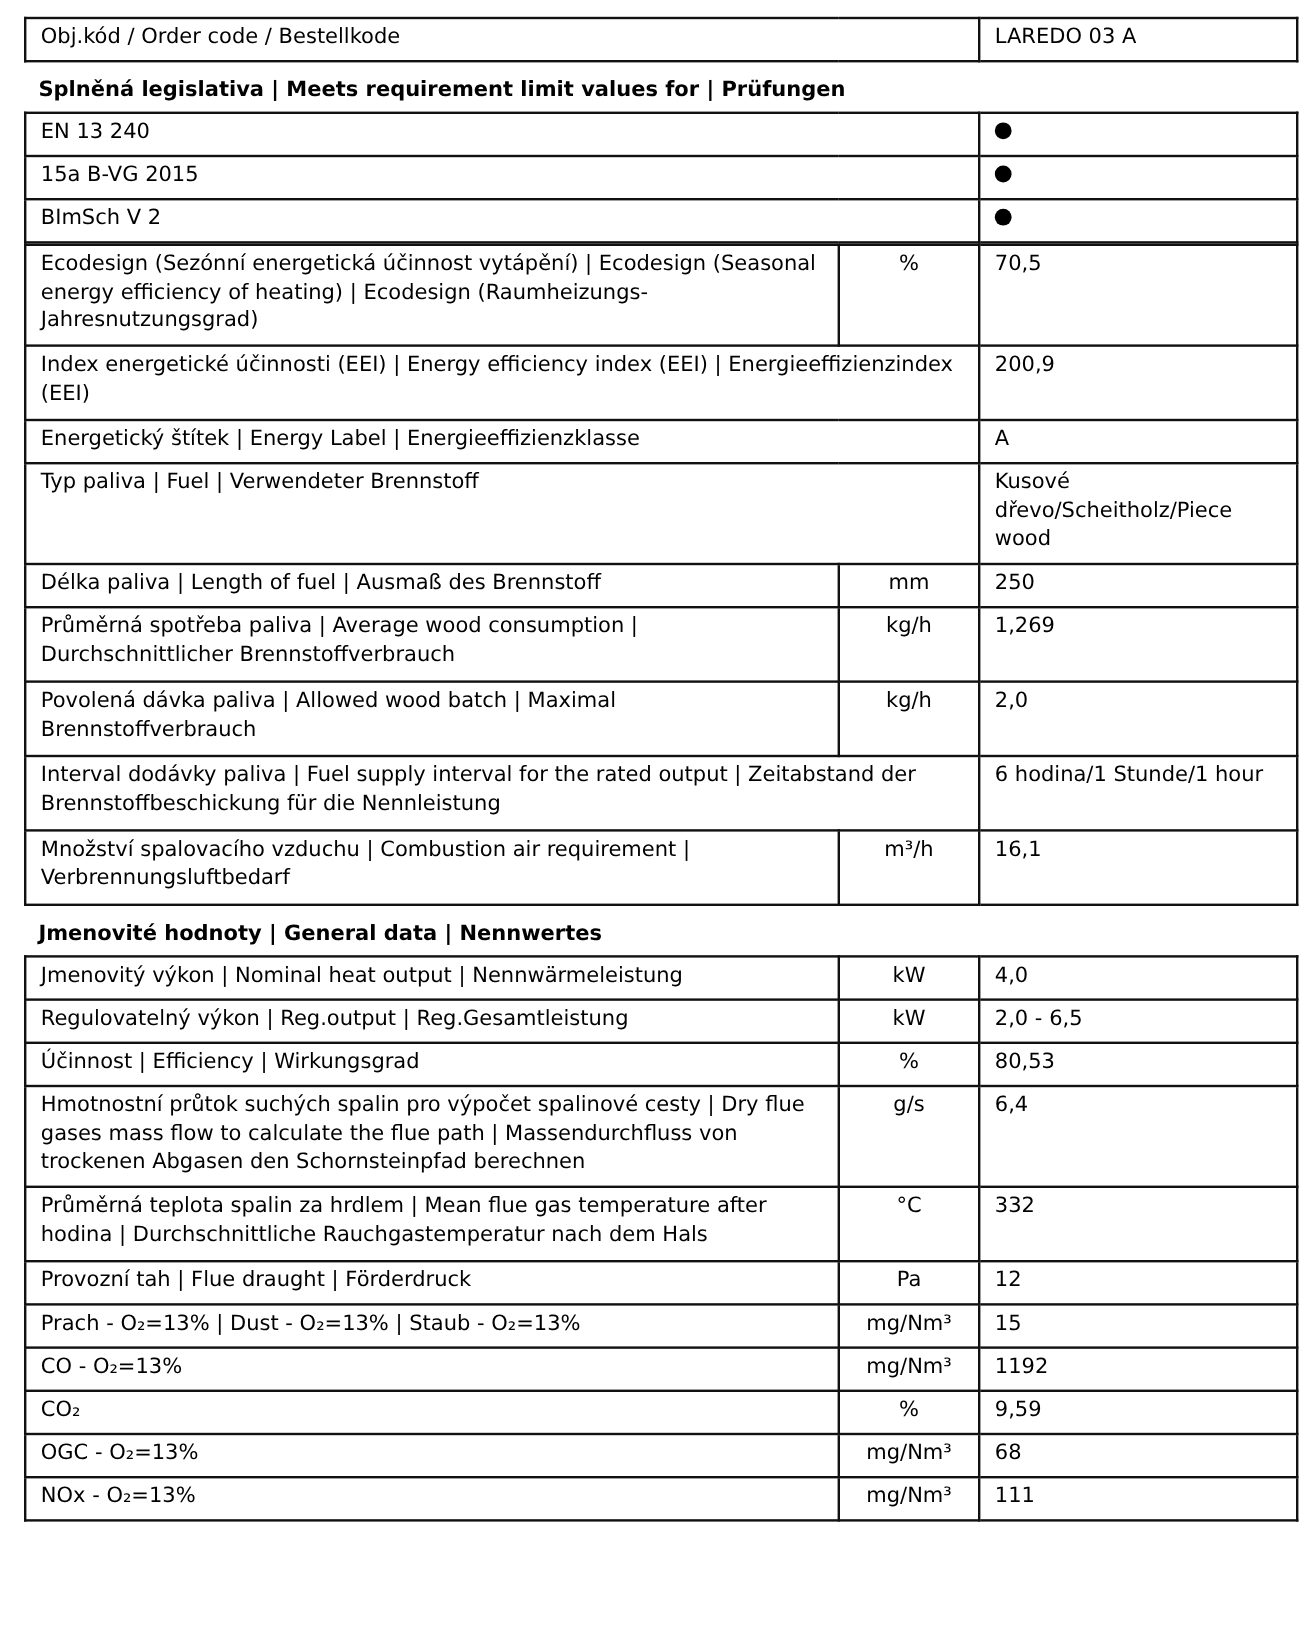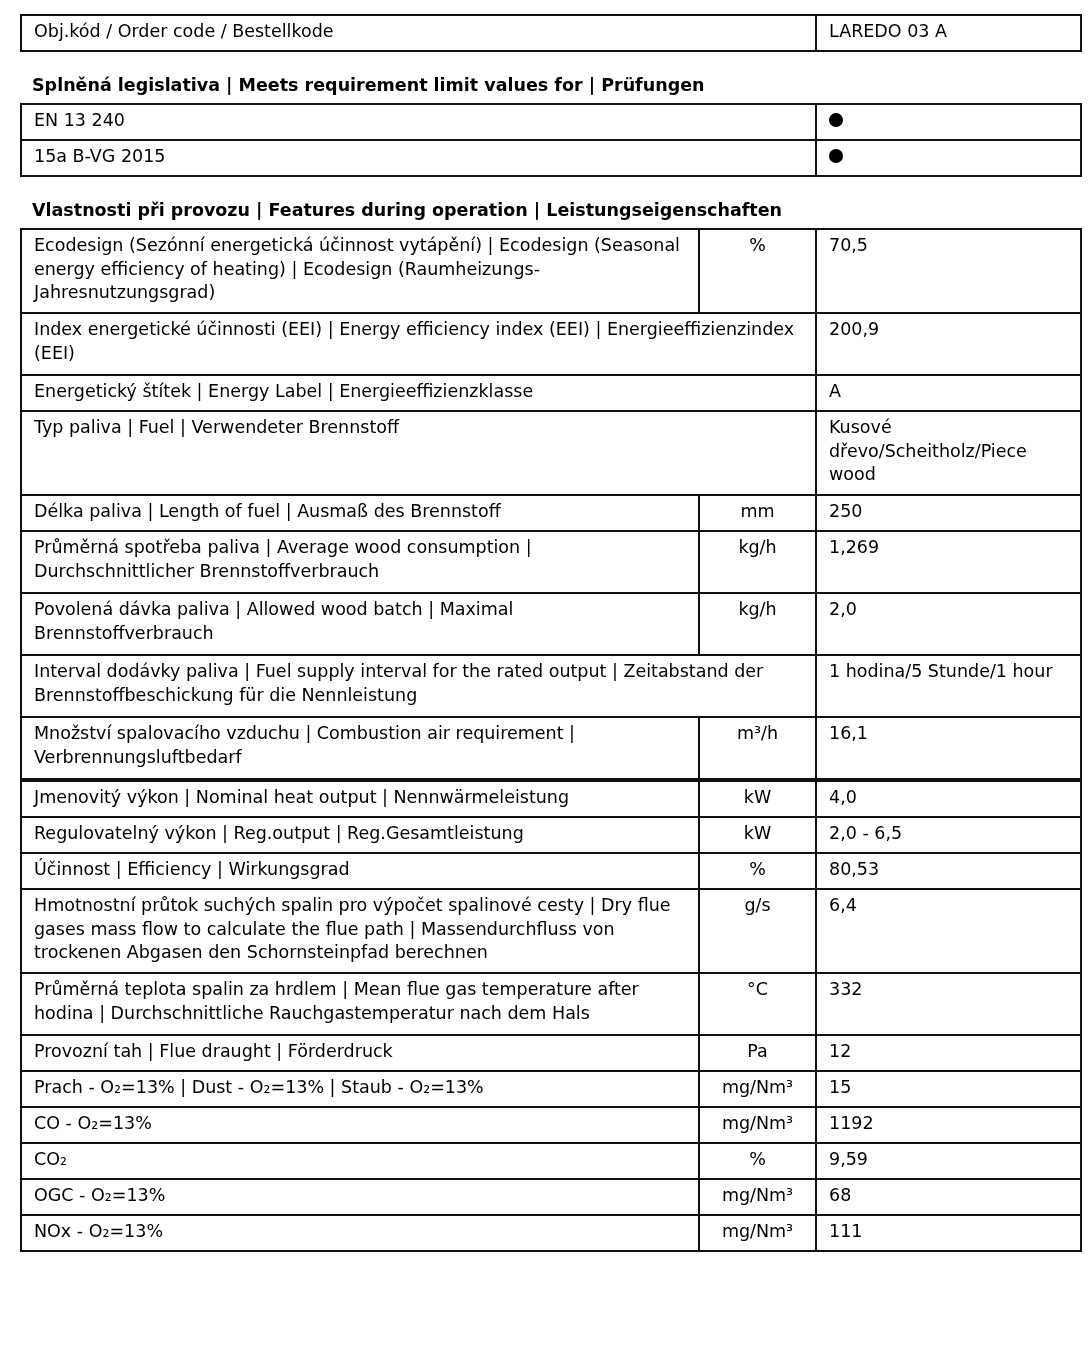--- a/index.html
+++ b/index.html
@@ -11,21 +11,21 @@
     table.spec { border-collapse: collapse; width: 1060px; table-layout: fixed; }
     table.spec td {
       border: 2px solid #111; padding: 0 12px; vertical-align: top;
       line-height: 23.5px; font-size: 17.5px;
     }
     td.label { text-align: left; border-radius: 12px; }
     td.unit { text-align: center; padding: 0 4px; }
     td.value { text-align: left; padding: 0 6px; }
     .section-title {
       font-weight: bold; font-size: 17.5px; line-height: 23px;
-      padding: 22px 12px 5px 12px; height: 24px; box-sizing: content-box;
+      padding: 12px 12px 5px 12px; height: 24px; box-sizing: content-box;
     }
     .dot { display: inline-block; width: 14px; height: 14px; border-radius: 50%; background: #000; vertical-align: middle; margin-top: -2px; }
     .c1 { width: 678px; }
     .c2 { width: 117px; }
     .c3 { width: 265px; }
     tr.h2 td { height: 56px; padding-top: 4px; }
     tr.h3 td { height: 78px; padding-top: 4px; }
     tr.h0 td { height: 30px; padding-top: 4px; }
   </style>
 </head>
@@ -56,24 +56,27 @@
       </colgroup>
     <tbody>
         <tr class="h0">
       <td class="label" colspan="2">EN 13 240</td>
       <td class="value"><span class="dot"></span></td>
     </tr>
     <tr class="h0">
       <td class="label" colspan="2">15a B-VG 2015</td>
       <td class="value"><span class="dot"></span></td>
     </tr>
+    <tr class="h0">
+      <td class="label" colspan="2">BImSch V 2</td>
+      <td class="value"><span class="dot"></span></td>
+    </tr>
   </tbody>
     </table>
 
-  <div class="section-title">Vlastnosti při provozu | Features during operation | Leistungseigenschaften</div>
   <table class="spec">
     <colgroup>
         <col class="c1">
         <col class="c2">
         <col class="c3">
       </colgroup>
     <tbody>
         <tr class="h3">
       <td class="label">Ecodesign (Sezónní energetická účinnost vytápění) | Ecodesign (Seasonal energy efficiency of heating) | Ecodesign (Raumheizungs-Jahresnutzungsgrad)</td>
       <td class="unit">%</td>
@@ -101,30 +104,31 @@
       <td class="unit">kg/h</td>
       <td class="value">1,269</td>
     </tr>
     <tr class="h2">
       <td class="label">Povolená dávka paliva | Allowed wood batch | Maximal Brennstoffverbrauch</td>
       <td class="unit">kg/h</td>
       <td class="value">2,0</td>
     </tr>
     <tr class="h2">
       <td class="label" colspan="2">Interval dodávky paliva | Fuel supply interval for the rated output | Zeitabstand der Brennstoffbeschickung für die Nennleistung</td>
-      <td class="value">1 hodina/5 Stunde/1 hour</td>
+      <td class="value">6 hodina/1 Stunde/1 hour</td>
     </tr>
     <tr class="h2">
       <td class="label">Množství spalovacího vzduchu | Combustion air requirement | Verbrennungsluftbedarf</td>
       <td class="unit">m³/h</td>
       <td class="value">16,1</td>
     </tr>
   </tbody>
     </table>
 
+  <div class="section-title">Jmenovité hodnoty | General data | Nennwertes</div>
   <table class="spec">
     <colgroup>
         <col class="c1">
         <col class="c2">
         <col class="c3">
       </colgroup>
     <tbody>
         <tr class="h0">
       <td class="label">Jmenovitý výkon | Nominal heat output | Nennwärmeleistung</td>
       <td class="unit">kW</td>

